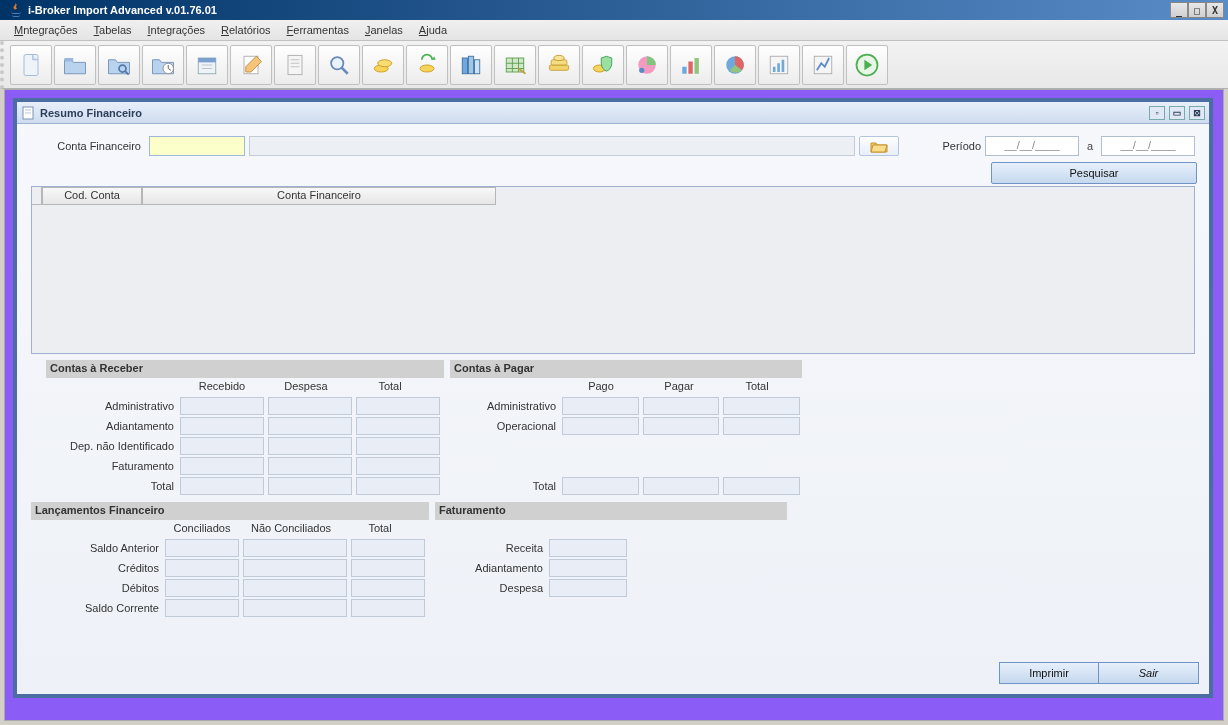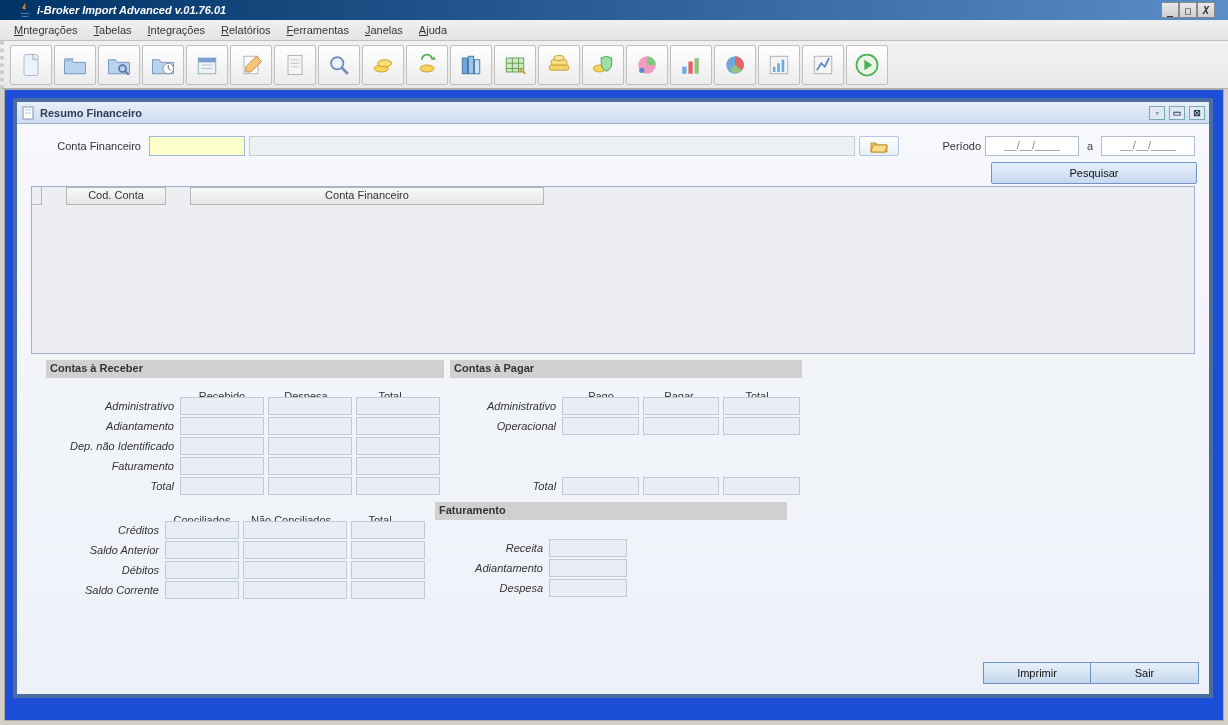--- a/index.html
+++ b/index.html
@@ -10,23 +10,22 @@
       width: 1228px;
       height: 725px;
       overflow: hidden;
     }
     .titlebar {
       background: linear-gradient(to right, #003366, #5a8cc8);
       height: 20px;
       display: flex;
       align-items: center;
       justify-content: space-between;
-      padding: 0 13px;
+      padding: 0 4px;
       color: white;
-      font-style: italic;
     }
     .title-left { display: flex; align-items: center; gap: 4px; padding-left: 4px; font-weight: bold; }
     .java-icon { width: 16px; height: 16px; }
     .win-buttons { display: flex; gap: 0; }
     .win-btn {
       width: 18px; height: 16px;
       background: linear-gradient(#e8e8e8, #cfcfcf);
       border: 1px solid #888;
       display: flex; align-items: center; justify-content: center;
       font-family: monospace; font-size: 10px; font-weight: bold; color: #333;
@@ -58,21 +57,21 @@
       border-radius: 2px;
       display: flex; align-items: center; justify-content: center;
     }
     .tool-btn svg { width: 28px; height: 28px; }
     .mdi-area {
       position: absolute;
       top: 89px;
       left: 4px;
       right: 4px;
       bottom: 4px;
-      background: #1d4ed8;
+      background: #8b5cf6;
       border: 1px solid #aaa;
     }
     .inner-window {
       position: absolute;
       left: 8px; top: 8px;
       width: 1200px;
       height: 600px;
       border: 4px solid #4a6da2;
       background: linear-gradient(#f6f8fc, #eef1f7);
     }
@@ -136,21 +135,21 @@
       margin-top: 6px;
     }
     .search-row { display:flex; justify-content:flex-end; padding-right: 2px;}
     .lista-label { margin-top: 8px; margin-left: 38px; color:#333; }
     .table-frame {
       margin: 2px 4px 0 4px;
       height: 168px;
       border: 1px solid #9fb1ce;
       background: #eceef1;
     }
-    .thead-row { display:flex; height:18px;gap:24px; }
+    .thead-row { display:flex; height:18px; }
     .th {
       border: 1px solid #b6b6b6;
       background: linear-gradient(#f8f8f8, #e6e6e6);
       text-align:center;
       color:#333;
       padding-top:1px;
       overflow:hidden;
     }
     .th-left-gap { width: 10px; border-left:none; border-top:none; border-bottom:1px solid #b6b6b6; background:transparent;}
     .th-cod { width: 100px; }
@@ -159,49 +158,49 @@
     .grid-block { width: 398px; }
     .grid-block.b2 { width: 352px; }
     .block-header {
       height: 18px;
       background: #d0d0d0;
       color: #333;
       padding: 2px 4px 0 4px;
       font-weight: bold;
     }
     .mini-head { display:flex; height:18px; }
-    .mini-th { text-align:center; color:#333; padding-top:12px; }
+    .mini-th { text-align:center; color:#333; padding-top:2px; }
     .row-label-col { width: 134px; }
     .wider .row-label-col { width: 112px; }
     .mini-cell {
       height: 18px;
       background: #e9eef6;
       border: 1px solid #c0cbd9;
       margin: 1px 2px;
     }
-    .mini-row { display:flex; align-items:center; height:20px;font-style:italic;}
+    .mini-row { display:flex; align-items:center; height:20px;}
     .mini-row .rl { width: 132px; text-align:right; color:#333; padding-right:4px;}
     .grid-block.b2 .mini-row .rl { width: 112px; }
     .c3 .mini-row .cell, .c3 .mini-head .mini-th.cell { width: 84px; }
     .b2.c3 .mini-row .cell, .b2.c3 .mini-head .mini-th.cell { width: 78px; }
     .c1 .mini-row .cell, .c1 .mini-head .mini-th.cell { width: 78px; }
     .second-grids { display:flex; gap:6px; margin: 6px 4px 0 4px;}
     .footer-btns {
       position:absolute;
       right: 10px; bottom: 10px;
       display:flex;
     }
     .foot-btn {
-      width: 108px; height: 22px;
+      width: 100px; height: 22px;
       background: linear-gradient(#e7f0fb, #c5d8ee);
       border: 1px solid #6f93c4;
       display:flex; align-items:center; justify-content:center;
       color:#111;
     }
-    .foot-btn + .foot-btn { border-left: none; }
+    .foot-btn + .foot-btn { border-left: none; font-style: italic; }
   </style>
 </head>
 <body>
 
 <div class="titlebar">
   <div class="title-left">
     <svg class="java-icon" viewBox="0 0 16 16">
         <path fill="#d97b2e" d="M7 1c2 2-3 3-1 6 1 1 3 0 3-1-3-1 2-3-2-5z"></path>
         <path fill="#4a7fc4" d="M3 10c0 1 3 1 5 1s5 0 5-1c0 2-3 2-5 2s-5 0-5-2zm1 3c0 1 2 1 4 1s4 0 4-1c0 2-2 2-4 2s-4 0-4-2z"></path>
       </svg>
@@ -477,34 +476,35 @@
               <div class="mini-cell cell"></div>
               <div class="mini-cell cell"></div>
               <div class="mini-cell cell"></div>
             </div>
         </div>
       </div>
 
       <div class="second-grids">
 
         <div class="grid-block c3">
+          <div class="block-header">Lançamentos Financeiro</div>
           <div class="mini-head">
             <div class="row-label-col"></div>
             <div class="mini-th cell" style="width:74px">Conciliados</div>
             <div class="mini-th cell" style="width:104px">Não Conciliados</div>
             <div class="mini-th cell" style="width:74px">Total</div>
           </div>
           <div class="mini-row">
+              <div class="rl">Saldo Anterior</div>
+              <div class="mini-cell" style="width:74px"></div>
+              <div class="mini-cell" style="width:104px"></div>
+              <div class="mini-cell" style="width:74px"></div>
+            </div>
+          <div class="mini-row">
               <div class="rl">Créditos</div>
-              <div class="mini-cell" style="width:74px"></div>
-              <div class="mini-cell" style="width:104px"></div>
-              <div class="mini-cell" style="width:74px"></div>
-            </div>
-          <div class="mini-row">
-              <div class="rl">Saldo Anterior</div>
               <div class="mini-cell" style="width:74px"></div>
               <div class="mini-cell" style="width:104px"></div>
               <div class="mini-cell" style="width:74px"></div>
             </div>
           <div class="mini-row">
               <div class="rl">Débitos</div>
               <div class="mini-cell" style="width:74px"></div>
               <div class="mini-cell" style="width:104px"></div>
               <div class="mini-cell" style="width:74px"></div>
             </div>

